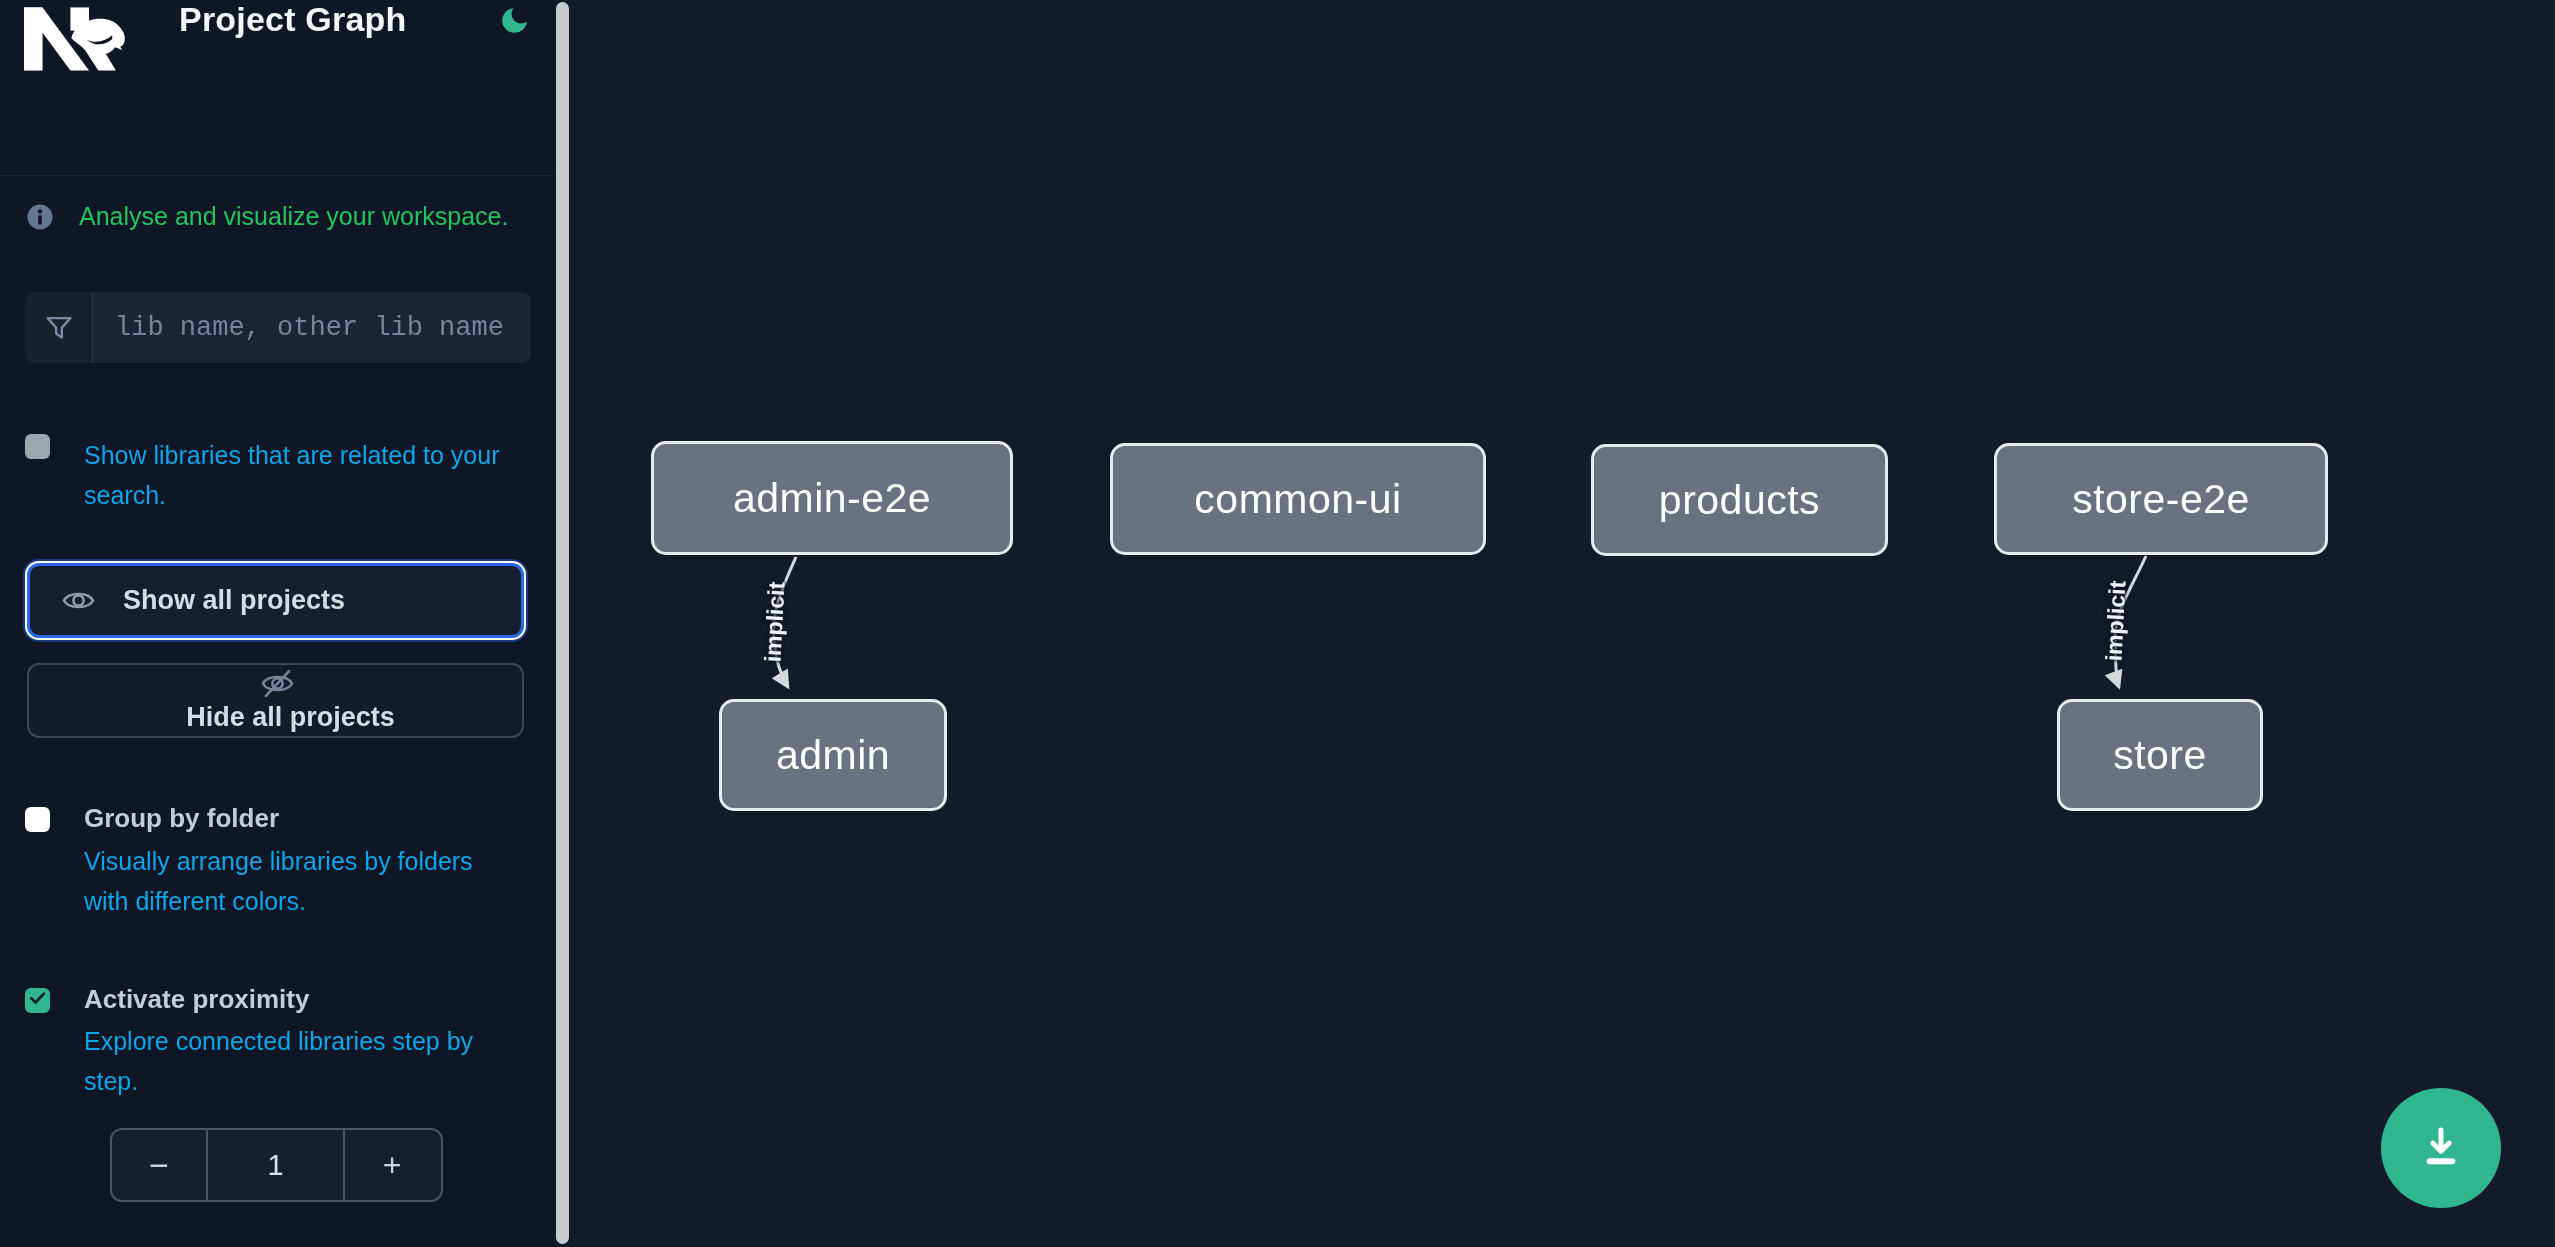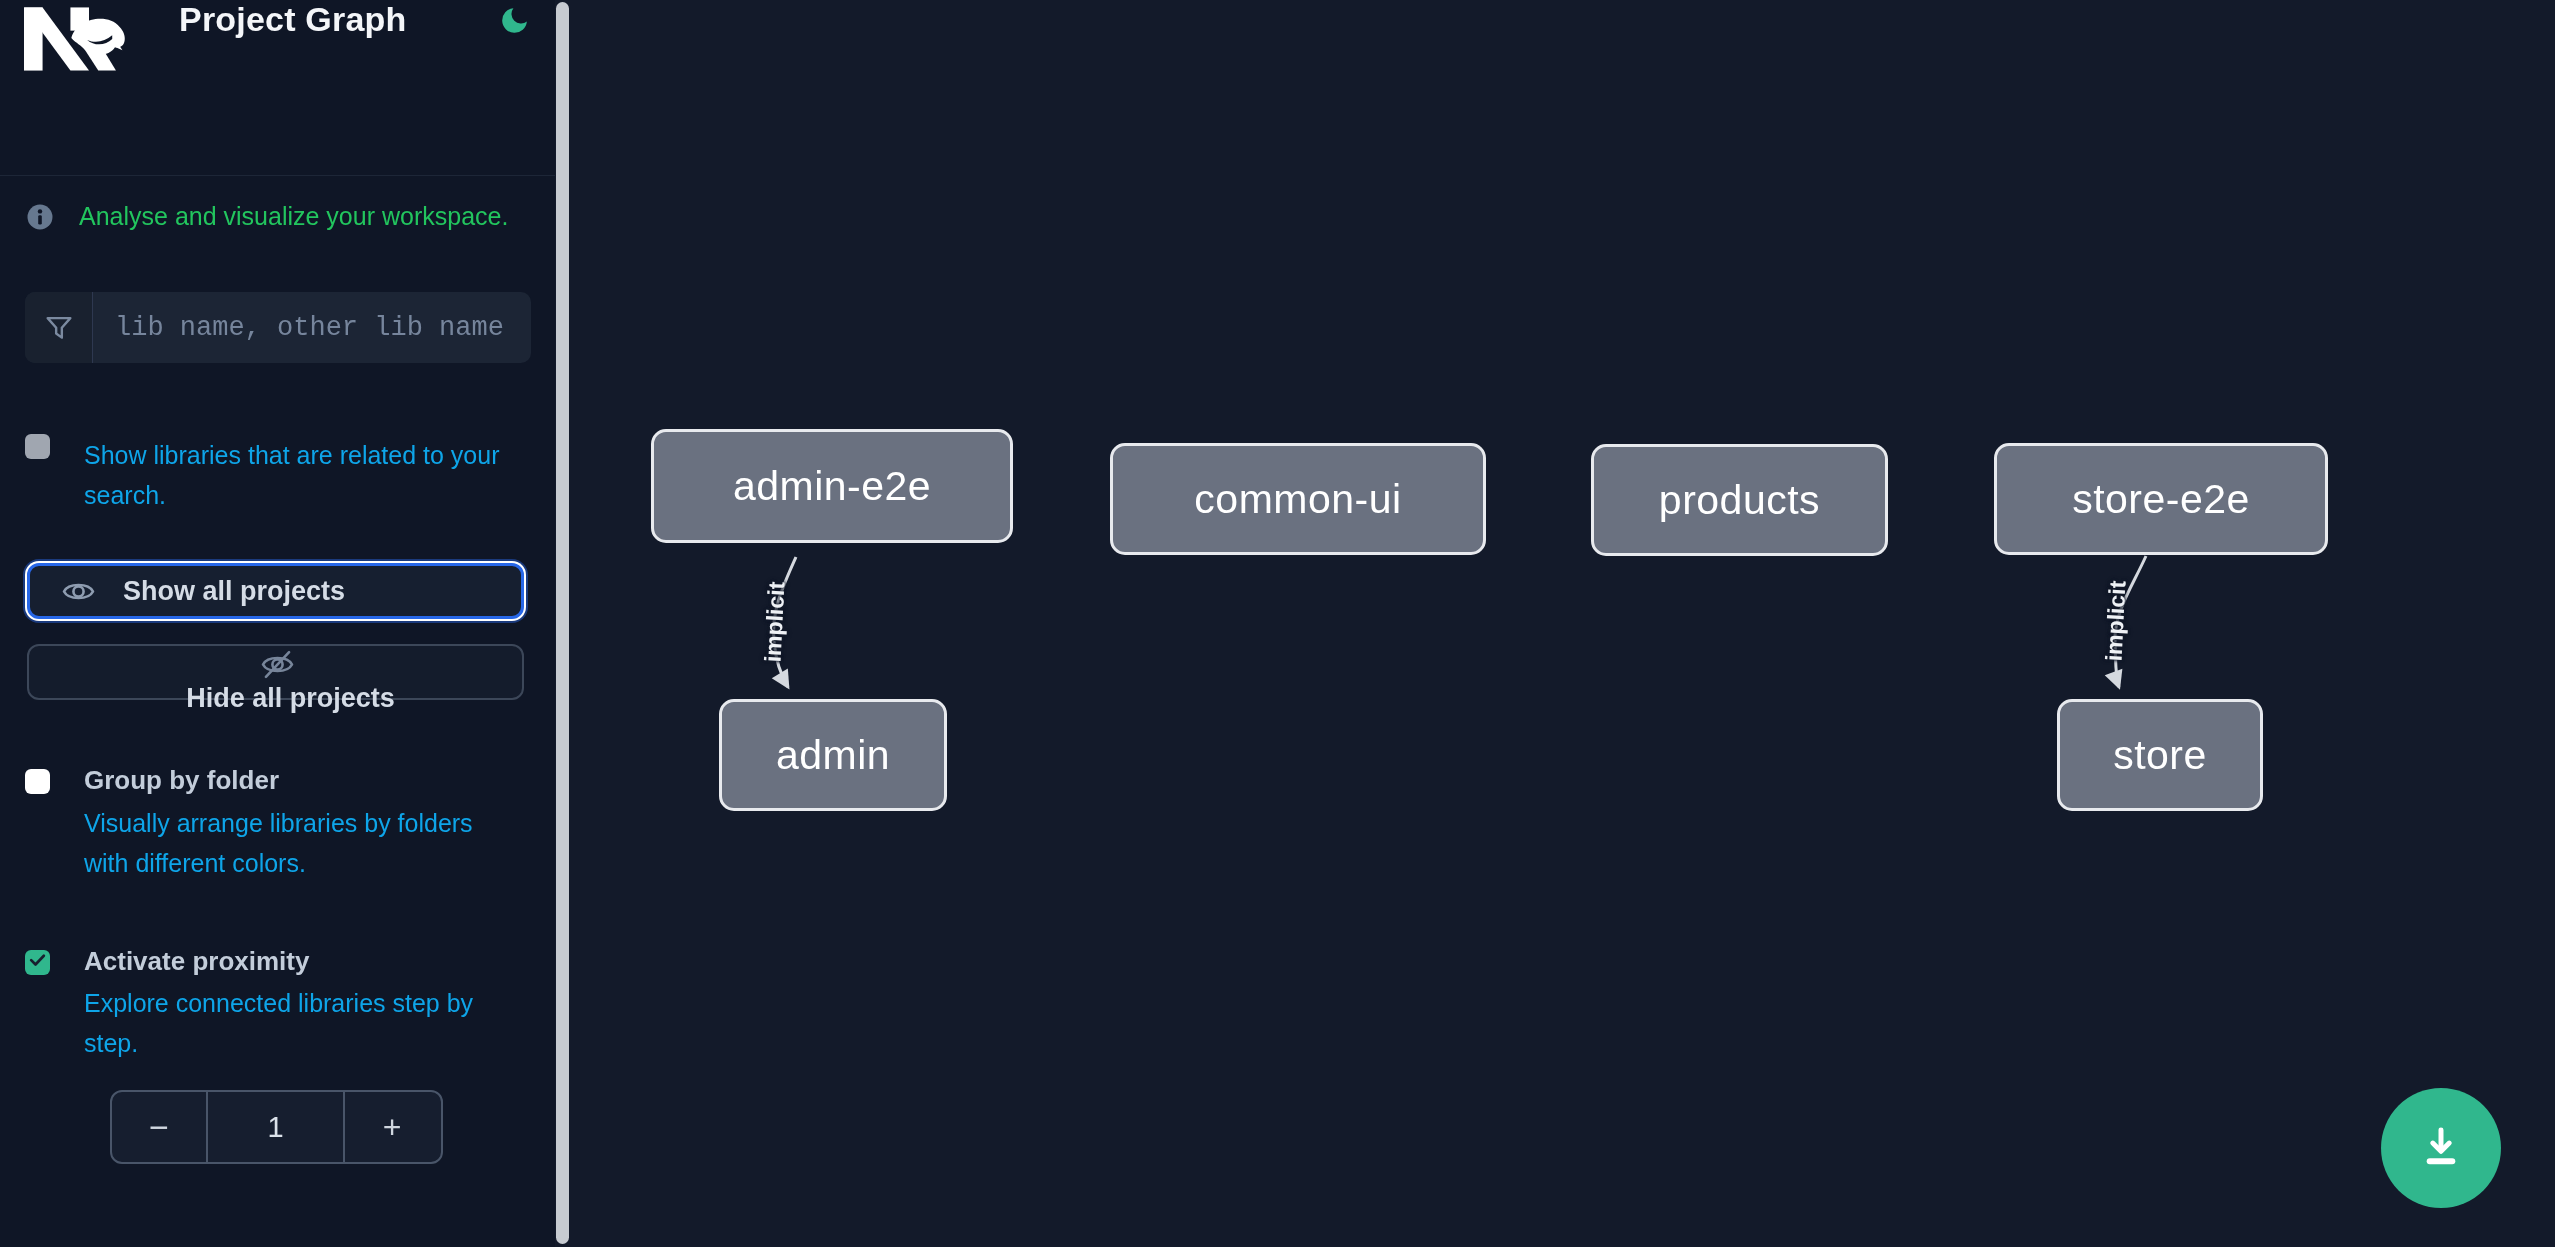--- a/index.html
+++ b/index.html
@@ -64,21 +64,21 @@
 
   .row-include   { margin-top:66px; }
   .row-include .toggle-desc { max-width:445px; }
   .row-folder    { margin-top:64px; }
   .row-folder .toggle-desc { max-width:435px; }
   .row-proximity { margin-top:62px; }
   .row-proximity .toggle-desc { max-width:425px; }
 
   .sb-button {
     display:flex; align-items:center;
-    width:497px; height:56px; margin:0 0 0 27px;
+    width:497px; height:75px; margin:0 0 0 27px;
     background:#141c2c; border-radius:12px; cursor:pointer;
     border:2px solid #3c4759;
     font-family:"Liberation Sans", sans-serif;
     font-size:27px; font-weight:700; color:#d5dce6;
     padding:0 0 0 30px; text-align:left;
   }
   .sb-button .btn-icon { display:flex; margin-right:26px; }
   .btn-show {
     margin-top:48px;
     border:3px solid #2767e8;
@@ -250,21 +250,21 @@
           <path d="M1,1 L11,6 L1,11 Z" fill="#d5d9df"></path>
         </marker>
       </defs>
       <path d="M240,557 C226,588 215,612 218,642 C220,663 226,677 232,687" fill="none" stroke="#d5d9df" stroke-width="3" marker-end="url(#arrow)"></path>
       <path d="M1590,556 C1576,587 1558,612 1559,642 C1560,663 1559,676 1563,687" fill="none" stroke="#d5d9df" stroke-width="3" marker-end="url(#arrow)"></path>
     </svg>
 
     <span class="edge-label" style="left:219px; top:622px;">implicit</span>
     <span class="edge-label" style="left:1560px; top:621px;">implicit</span>
 
-    <div class="gnode" style="left:95px;  top:429px; width:362px; height:114px;">admin-e2e</div>
+    <div class="gnode" style="left:95px;  top:441px; width:362px; height:114px;">admin-e2e</div>
     <div class="gnode" style="left:554px; top:443px; width:376px; height:112px;">common-ui</div>
     <div class="gnode" style="left:1035px; top:444px; width:297px; height:112px;">products</div>
     <div class="gnode" style="left:1438px; top:443px; width:334px; height:112px;">store-e2e</div>
     <div class="gnode" style="left:163px; top:699px; width:228px; height:112px;">admin</div>
     <div class="gnode" style="left:1501px; top:699px; width:206px; height:112px;">store</div>
 
     <button class="fab">
       <span>
         <svg width="52" height="52" viewBox="0 0 24 24" fill="none" stroke="#ffffff" stroke-width="2.3" stroke-linecap="round" stroke-linejoin="round">
           <line x1="12" y1="4.2" x2="12" y2="13.6"></line>

